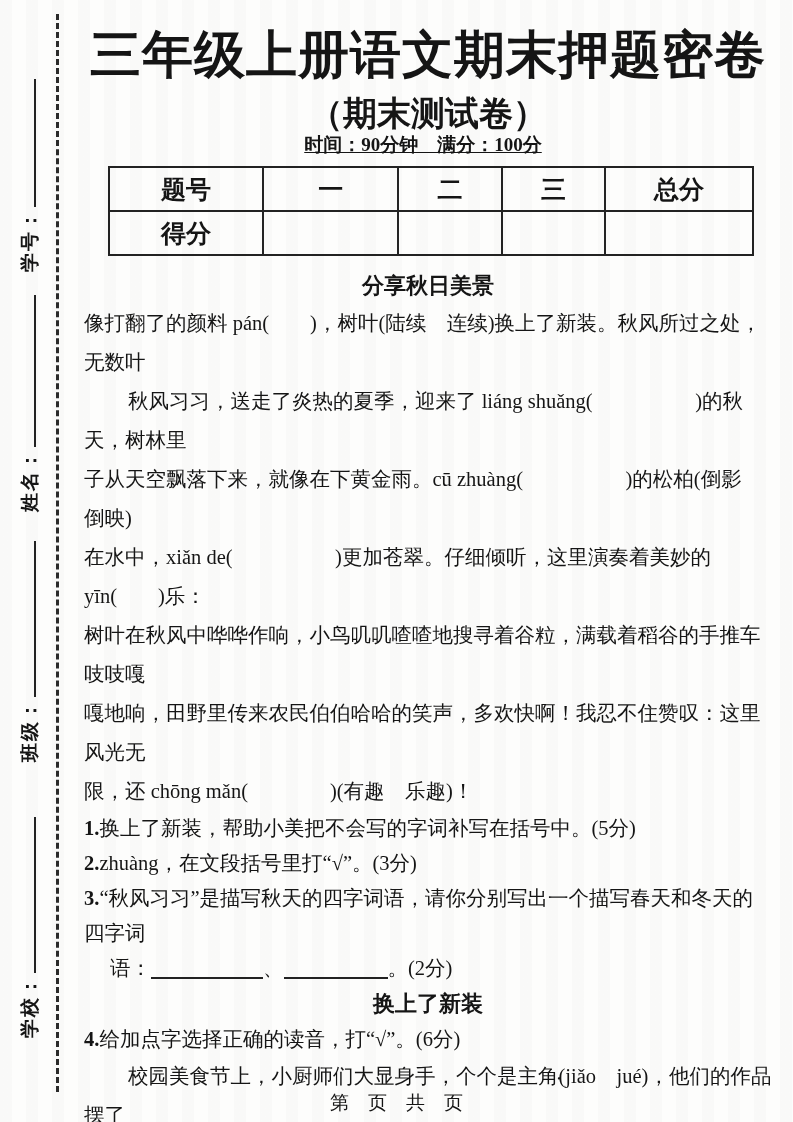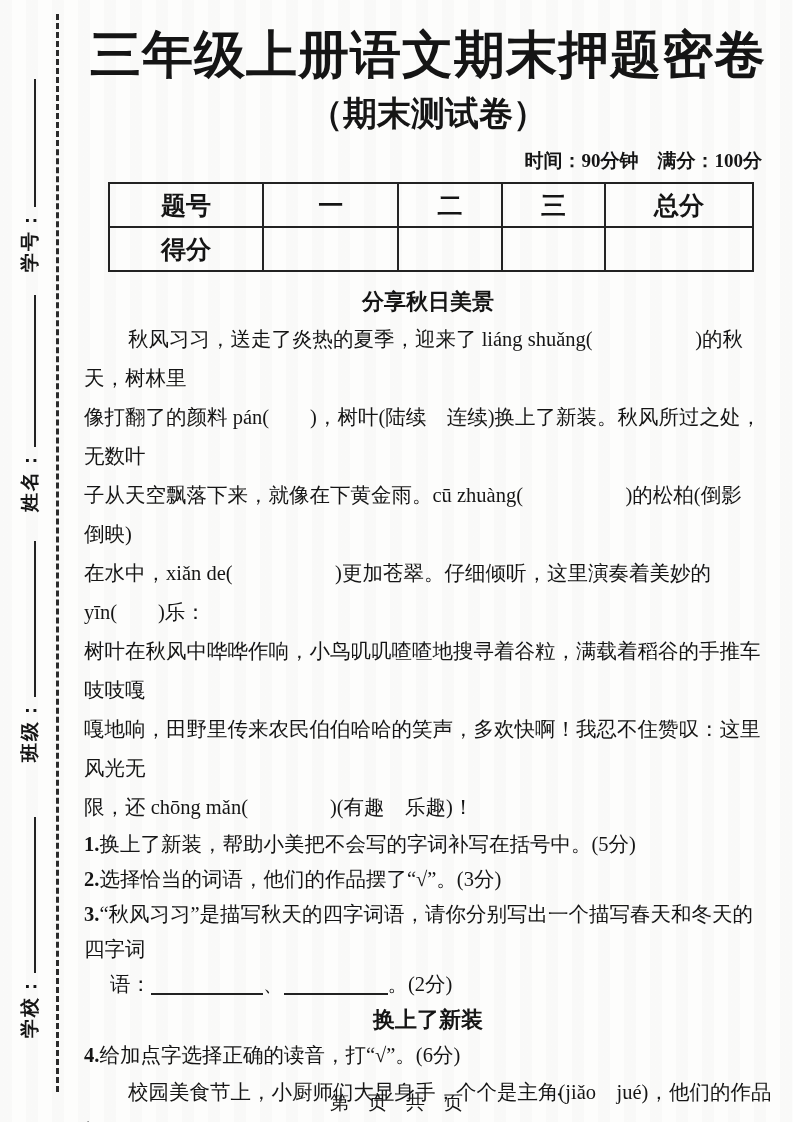--- a/index.html
+++ b/index.html
@@ -12,21 +12,21 @@
     color:#151515;overflow:hidden;
   }
   
   .margin-rule{position:absolute;left:56px;top:14px;height:1078px;width:0;border-left:3px dashed #2a2a2a;}
   .side-field{position:absolute;left:16px;transform:rotate(-90deg);transform-origin:0 0;white-space:nowrap;font-size:19px;font-weight:600;letter-spacing:2px;}
   .side-line{display:inline-block;height:18px;border-bottom:2px solid #222;vertical-align:baseline;margin-left:2px;}
   
   .content{position:absolute;left:84px;top:26px;width:688px;}
   .title{font-family:"Liberation Sans","DejaVu Sans",sans-serif;font-weight:900;font-size:51px;text-align:center;margin:0;letter-spacing:1px;line-height:1.15;}
   .subtitle{font-family:"Liberation Sans","DejaVu Sans",sans-serif;font-weight:800;font-size:34px;text-align:center;margin:10px 0 0;line-height:1.1;}
-  .meta{text-align:right;font-weight:700;font-size:19px;margin:16px 10px 8px 0;}
+  .meta{text-align:center;font-weight:700;font-size:19px;margin:0 10px 8px 0;text-decoration:underline;}
   table.score{border-collapse:collapse;width:646px;margin:0 0 0 24px;table-layout:fixed;padding-left:31px;}
   table.score td{border:2px solid #222;height:42px;text-align:center;font-size:25px;font-weight:600;padding:0;}
   
   #exam-body{margin-top:14px;font-size:20.5px;}
   .sec-heading{text-align:center;font-family:"Liberation Sans","DejaVu Sans",sans-serif;font-weight:800;font-size:22px;line-height:32px;margin:2px 0;}
   .line{line-height:35px;}
   .kai{line-height:39px;}
   .indent{text-indent:44px;}
   .hang{padding-left:26px;}
   .bold{font-weight:700;}
@@ -74,29 +74,29 @@
           <td></td>
           <td></td>
           <td></td>
           <td></td>
         </tr>
       </tbody>
     </table>
 
     <div id="exam-body">
         <div class="sec-heading">分享秋日美景</div>
+        <div class="line kai"><span>像打翻了的颜料 pán(　　)，树叶(陆续　连续)换上了新装。秋风所过之处，无数叶</span></div>
         <div class="line kai indent"><span>秋风习习，送走了炎热的夏季，迎来了 liáng shuǎng(　　　　　)的秋天，树林里</span></div>
-        <div class="line kai"><span>像打翻了的颜料 pán(　　)，树叶(陆续　连续)换上了新装。秋风所过之处，无数叶</span></div>
         <div class="line kai"><span>子从天空飘落下来，就像在下黄金雨。cū zhuàng(　　　　　)的松柏(倒影　倒映)</span></div>
         <div class="line kai"><span>在水中，xiǎn de(　　　　　)更加苍翠。仔细倾听，这里演奏着美妙的 yīn(　　)乐：</span></div>
         <div class="line kai"><span>树叶在秋风中哗哗作响，小鸟叽叽喳喳地搜寻着谷粒，满载着稻谷的手推车吱吱嘎</span></div>
         <div class="line kai"><span>嘎地响，田野里传来农民伯伯哈哈的笑声，多欢快啊！我忍不住赞叹：这里风光无</span></div>
         <div class="line kai"><span>限，还 chōng mǎn(　　　　)(有趣　乐趣)！</span></div>
         <div class="line q"><span class="bold">1.</span><span>换上了新装，帮助小美把不会写的字词补写在括号中。(5分)</span></div>
-        <div class="line q"><span class="bold">2.</span><span>选择恰当的词语，他们的作品摆了“√”。(3分)</span></div>
+        <div class="line q"><span class="bold">2.</span><span>zhuàng，在文段括号里打“√”。(3分)</span></div>
         <div class="line q"><span class="bold">3.</span><span>“秋风习习”是描写秋天的四字词语，请你分别写出一个描写春天和冬天的四字词</span></div>
         <div class="line hang"><span>语：</span><span class="blank" style="width: 112px;"></span><span>、</span><span class="blank" style="width: 104px;"></span><span>。(2分)</span></div>
         <div class="sec-heading">换上了新装</div>
         <div class="line q"><span class="bold">4.</span><span>给加点字选择正确的读音，打“√”。(6分)</span></div>
         <div class="line kai indent"><span>校园美食节上，小厨师们大显身手，个个是主</span><span class="zd">角</span><span>(jiǎo　jué)，他们的作品摆了</span></div>
       </div>
   </div>
 
   <div class="footer">第　页　共　页</div>
 </div>

